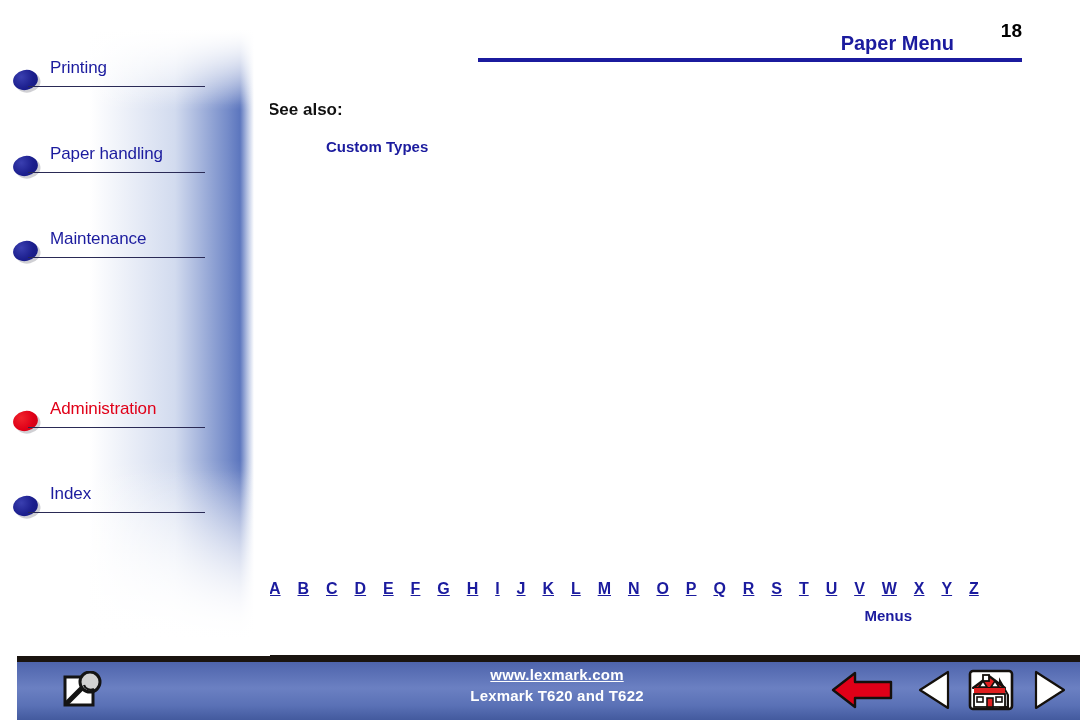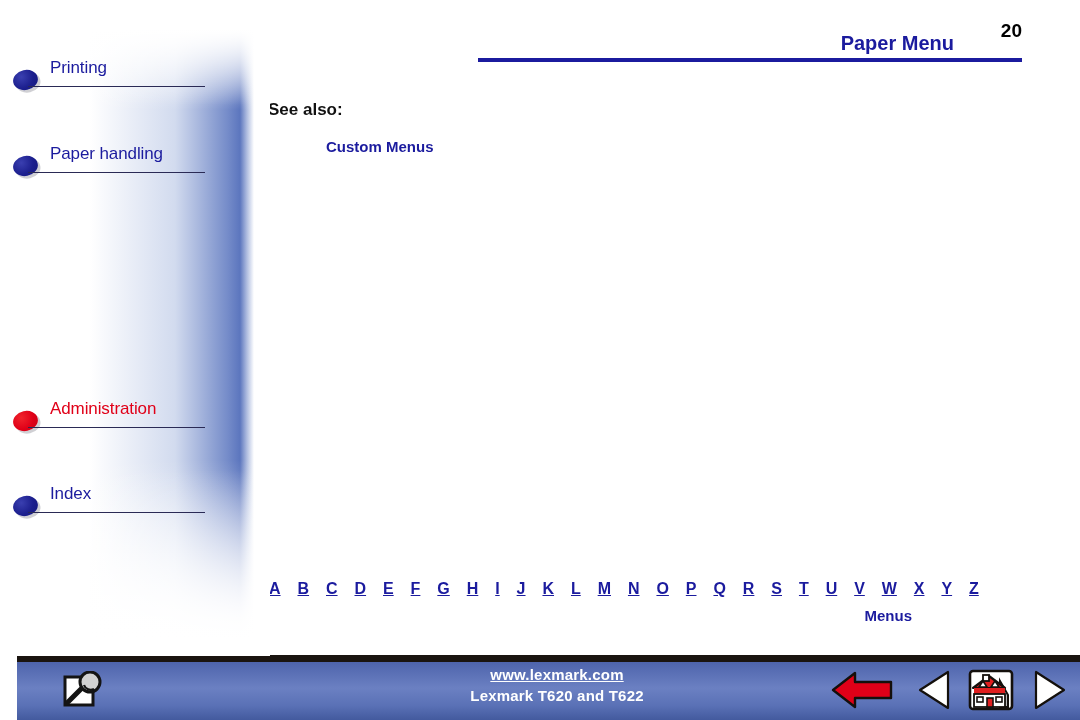--- a/index.html
+++ b/index.html
@@ -286,45 +286,50 @@
       <div class="nav-label">Printing</div>
       <div class="nav-rule"></div>
     </div>
 
     <div class="nav-item" style="top:144px">
       <div class="nav-bullet"></div>
       <div class="nav-label">Paper handling</div>
       <div class="nav-rule"></div>
     </div>
 
+    <div class="nav-item" style="top:229px">
+      <div class="nav-bullet"></div>
+      <div class="nav-label">Maintenance</div>
+      <div class="nav-rule"></div>
+    </div>
 
 
     <div class="nav-item accent" style="top:399px">
       <div class="nav-bullet accent"></div>
       <div class="nav-label">Administration</div>
       <div class="nav-rule"></div>
     </div>
 
     <div class="nav-item" style="top:484px">
       <div class="nav-bullet"></div>
       <div class="nav-label">Index</div>
       <div class="nav-rule"></div>
     </div>
   </div>
 
   <div id="header">
     <div id="header-title">Paper Menu</div>
-    <div id="header-page">20</div>
+    <div id="header-page">18</div>
     <div id="header-rule"></div>
   </div>
 
   <div id="content">
     <div id="see-also-label">See also:</div>
     <div id="see-also-list">
-      <span class="see-also-link">Custom Menus</span>
+      <span class="see-also-link">Custom Types</span>
     </div>
   </div>
 
   <div id="alpha-bar">
     <span class="alpha-link">A</span>
     <span class="alpha-link">B</span>
     <span class="alpha-link">C</span>
     <span class="alpha-link">D</span>
     <span class="alpha-link">E</span>
     <span class="alpha-link">F</span>

